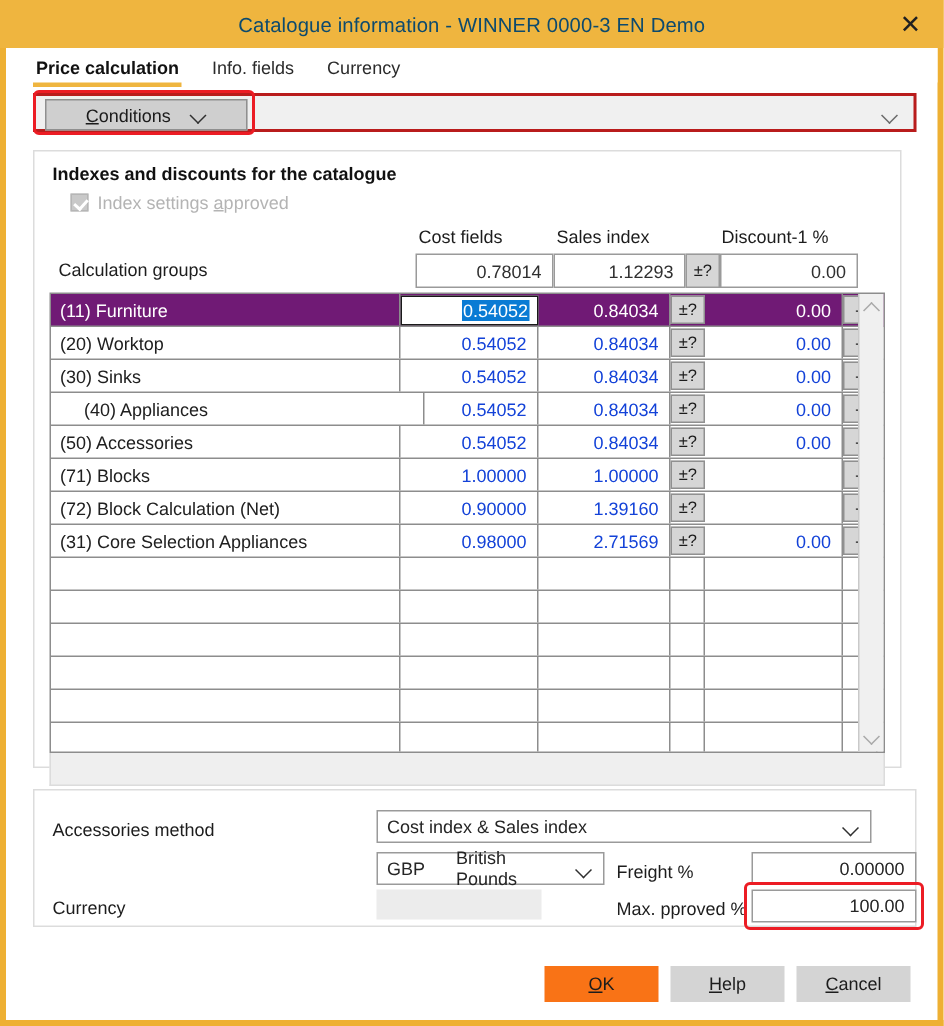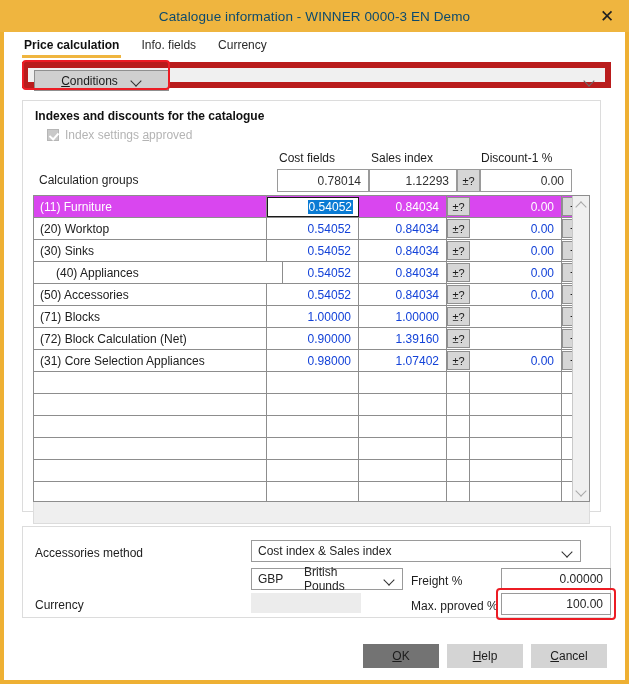--- a/index.html
+++ b/index.html
@@ -88,21 +88,21 @@
     bottom: -2px;
     height: 3px;
     background: #efb53f;
   }
 
   
   .conditions-row {
     position: relative;
     margin: 7px 14px 12px 18px;
     height: 26px;
-    border: 6px solid #b91c1c;
+    border: 2px solid #b91c1c;
     background: #f0f0f0;
     box-sizing: border-box;
     display: flex;
     align-items: center;
   }
   .conditions-btn {
     position: absolute;
     left: 6px;
     top: 2px;
     width: 135px;
@@ -253,21 +253,21 @@
     height: 307px;
     box-sizing: border-box;
     overflow: hidden;
   }
   .trow {
     position: relative;
     height: 22px;
     border-bottom: 1px solid #8d8d8d;
     box-sizing: border-box;
   }
-  .trow.selected { background: #d946ef; }
+  .trow.selected { background: #701a75; }
   .trow .c {
     position: absolute;
     top: 0;
     height: 21px;
     box-sizing: border-box;
     display: flex;
     align-items: center;
     font-size: 12px;
     border-right: 1px solid #8d8d8d;
   }
@@ -432,21 +432,21 @@
     border: none;
     background: #d4d4d4;
     font-family: "Liberation Sans", sans-serif;
     font-size: 12px;
     color: #1c1c1c;
     display: flex;
     align-items: center;
     justify-content: center;
     cursor: pointer;
   }
-  .btn.primary { background: #737373; }
+  .btn.primary { background: #f97316; }
   .btn u { text-decoration: underline; }
 </style>
 </head>
 <body>
 
 <div class="window">
 
   <div class="titlebar">
     <div class="titlebar-text">Catalogue information - WINNER 0000-3 EN Demo</div>
     <div class="close-btn">✕</div>
@@ -546,21 +546,21 @@
               <div class="c name" style="left: 0px; width: 233px;">(72) Block Calculation (Net)</div>
               <div class="c val" style="left: 233px; width: 92px;">0.90000</div>
               <div class="c val" style="left: 325px; width: 88px;">1.39160</div>
               <div class="c pm" style="left: 413px; width: 23px;">±?</div>
               <div class="c val" style="left: 436px; width: 92px;"></div>
               <div class="c plus" style="left: 528px; width: 23px;">+</div>
             </div>
             <div class="trow">
               <div class="c name" style="left: 0px; width: 233px;">(31) Core Selection Appliances</div>
               <div class="c val" style="left: 233px; width: 92px;">0.98000</div>
-              <div class="c val" style="left: 325px; width: 88px;">1.07402</div>
+              <div class="c val" style="left: 325px; width: 88px;">2.71569</div>
               <div class="c pm" style="left: 413px; width: 23px;">±?</div>
               <div class="c val" style="left: 436px; width: 92px;">0.00</div>
               <div class="c plus" style="left: 528px; width: 23px;">+</div>
             </div>
             <div class="trow">
               <div class="c name" style="left: 0px; width: 233px;"></div>
               <div class="c val" style="left: 233px; width: 92px;"></div>
               <div class="c val" style="left: 325px; width: 88px;"></div>
               <div class="c val" style="left: 413px; width: 23px;"></div>
               <div class="c val" style="left: 436px; width: 92px;"></div>

